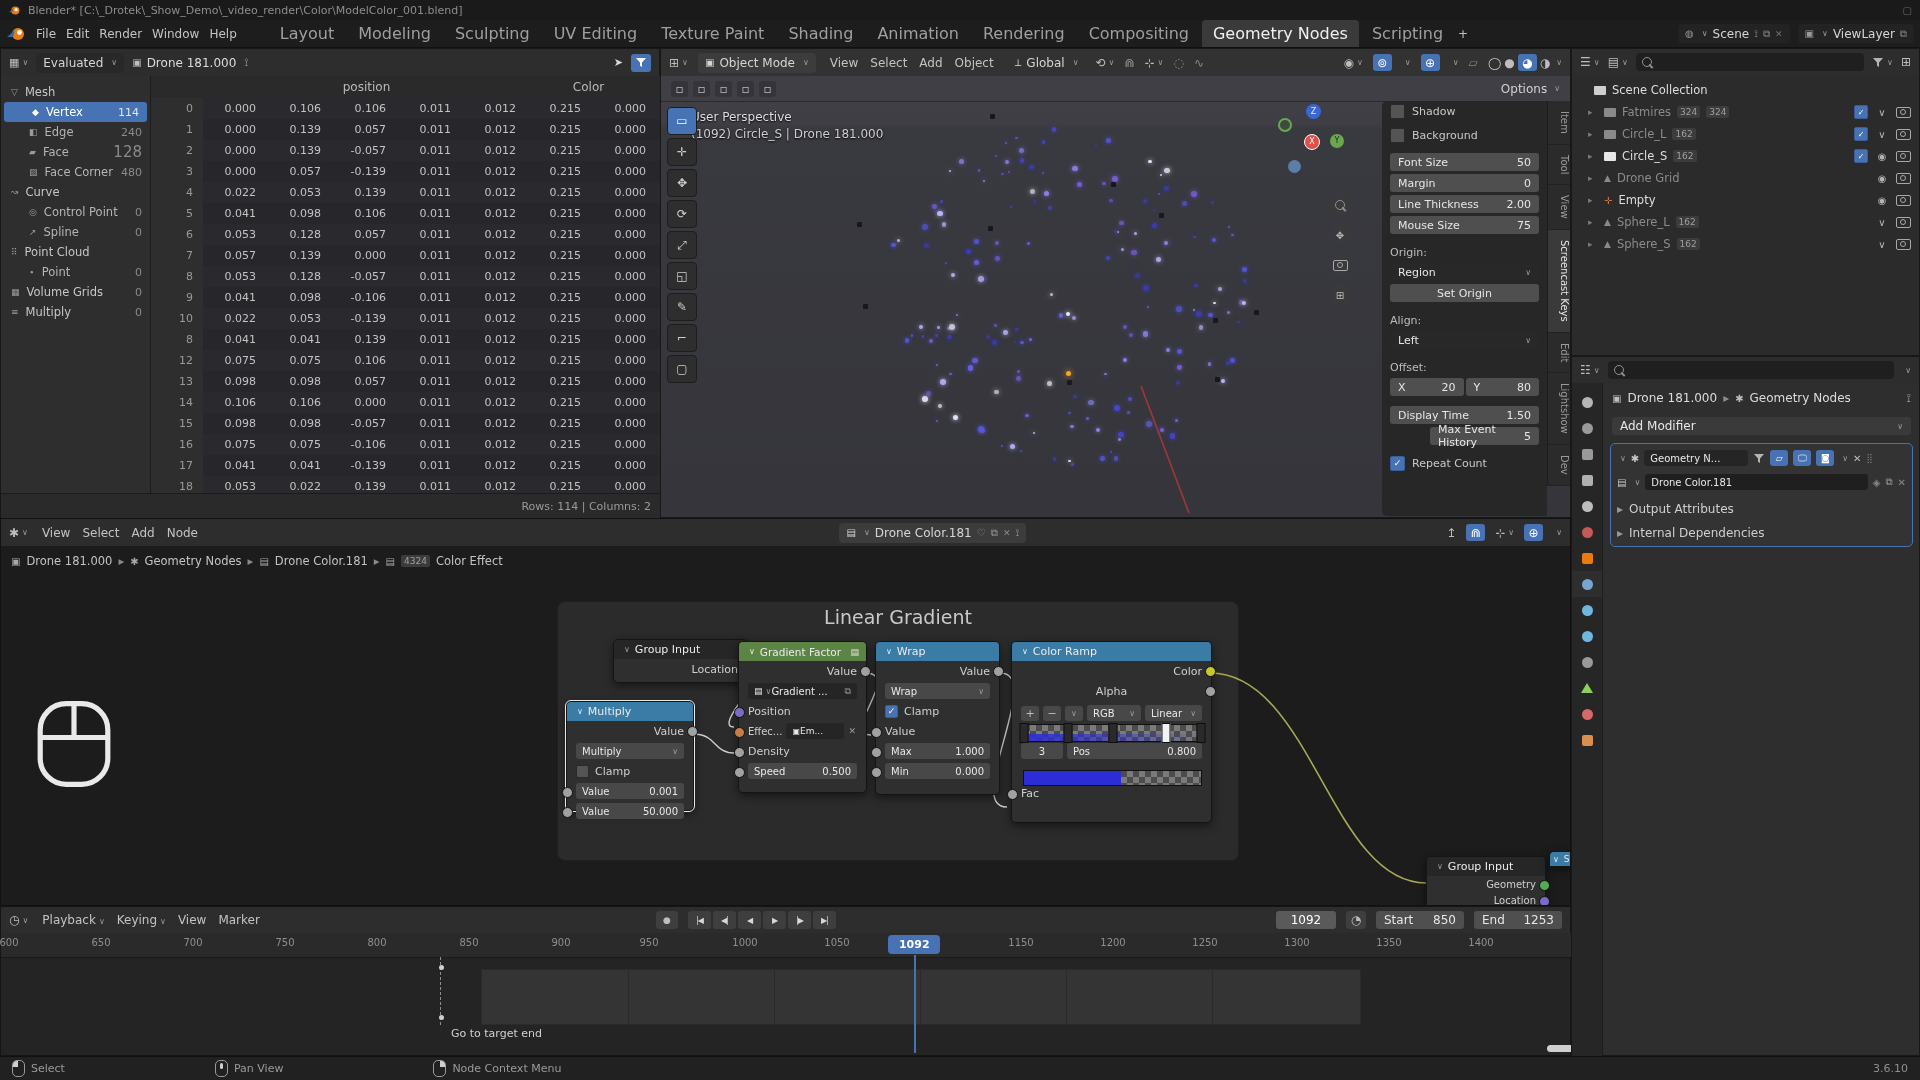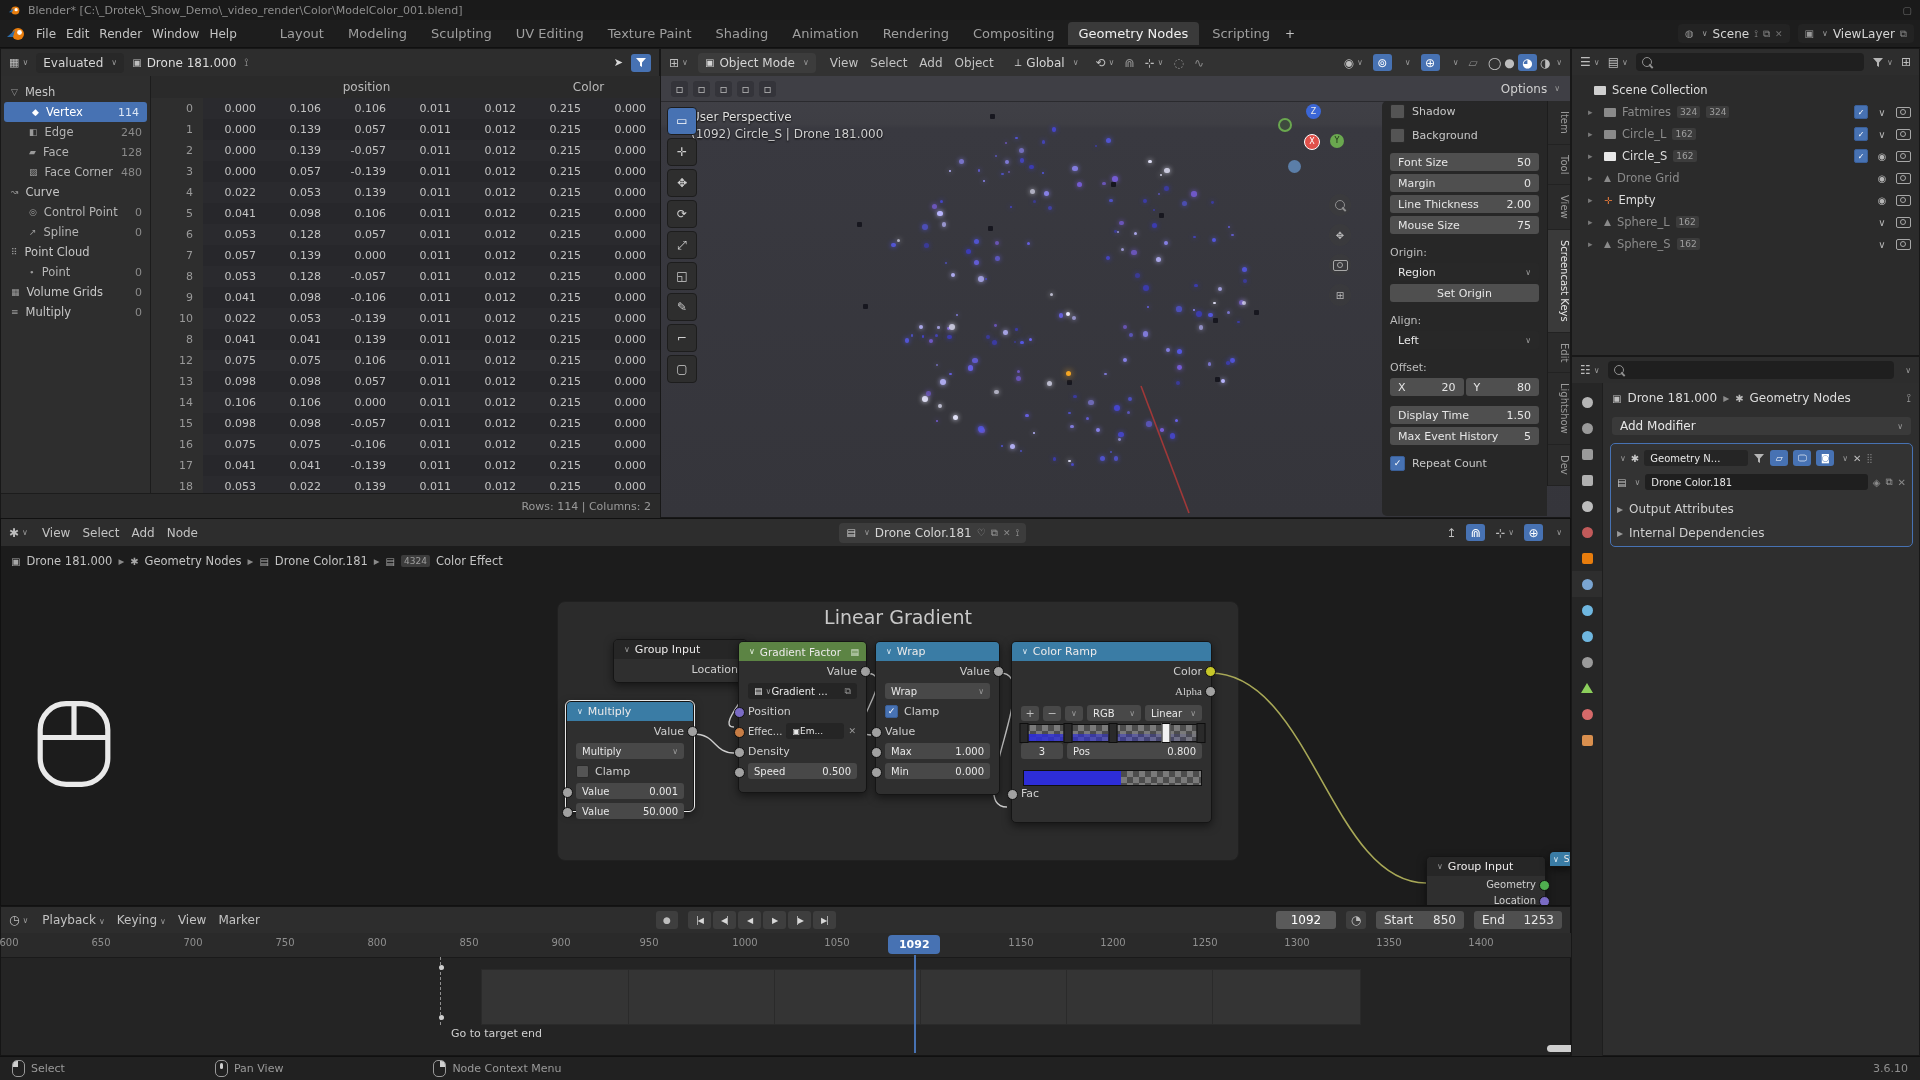--- a/index.html
+++ b/index.html
@@ -40,21 +40,21 @@
   .tick{position:absolute;top:4px;font-size:10px;color:#8f8f8f;transform:translateX(-50%);}
   .searchbox{background:#1f1f1f;border-radius:4px;height:18px;display:flex;align-items:center;gap:4px;padding:0 6px;color:#888;}
   .mag{width:8px;height:8px;border:1.4px solid #909090;border-radius:50%;position:relative;flex:none;}
   .mag::after{content:"";position:absolute;width:1.5px;height:5px;background:#909090;left:7px;top:6px;transform:rotate(-45deg);}
   .funnel{width:12px;height:11px;}
   .mbtn{width:11px;height:15px;border:1px solid #9a9a9a;border-radius:5px;position:relative;flex:none;}
   .mbtn i{position:absolute;background:#cfcfcf;}
   .tool-btn{width:28px;height:26px;background:#2e2e2e;border:1px solid #1d1d1d;border-radius:4px;
             display:flex;align-items:center;justify-content:center;color:#cfcfcf;font-size:12px;margin-bottom:3px;}
   .tool-btn.on{background:#4772b3;color:#fff;}
-  .ws{padding:4px 11px;color:#9f9f9f;font-size:13px;border-radius:4px 4px 0 0;}
+  .ws{padding:4px 11px;color:#9f9f9f;font-size:16px;border-radius:4px 4px 0 0;}
   .ws.on{background:#3a3a3a;color:#f0f0f0;}
   .ptab{width:30px;height:26px;display:flex;align-items:center;justify-content:center;}
   .shape-c{width:11px;height:11px;border-radius:50%;}
   .shape-s{width:11px;height:11px;border-radius:2px;}
   .shape-t{width:0;height:0;border-left:6px solid transparent;border-right:6px solid transparent;border-bottom:10px solid;}
   .ramp-stop{position:absolute;top:-2px;width:7px;height:18px;background:#2a2a2a;border:1px solid #0e0e0e;transform:translateX(-50%);}
   .ramp-stop.sel{background:#f2f2f2;}
   .transport{width:23px;height:18px;background:#3e3e3e;border-radius:3px;display:flex;align-items:center;justify-content:center;
              font-size:8px;color:#d8d8d8;letter-spacing:-1px;}
 </style>
@@ -154,21 +154,21 @@
         <span style="margin-left: auto; font-size: 11px; color: rgb(220, 230, 245);">114</span>
       </div>
       <div class="row" style="height: 20px; padding-left: 28px; padding-right: 8px; gap: 7px;">
         <span style="font-size: 9px; color: rgb(154, 154, 154);">◧</span>
         <span style="font-size: 11.5px; color: rgb(181, 181, 181);">Edge</span>
         <span style="margin-left: auto; font-size: 11px; color: rgb(138, 138, 138);">240</span>
       </div>
       <div class="row" style="height: 20px; padding-left: 28px; padding-right: 8px; gap: 7px;">
         <span style="font-size: 9px; color: rgb(154, 154, 154);">▰</span>
         <span style="font-size: 11.5px; color: rgb(181, 181, 181);">Face</span>
-        <span style="margin-left: auto; font-size: 11px; color: rgb(138, 138, 138);">128</span>
+        <span style="margin-left: auto; font-size: 15px; color: rgb(138, 138, 138);">128</span>
       </div>
       <div class="row" style="height: 20px; padding-left: 28px; padding-right: 8px; gap: 7px;">
         <span style="font-size: 9px; color: rgb(154, 154, 154);">▨</span>
         <span style="font-size: 11.5px; color: rgb(181, 181, 181);">Face Corner</span>
         <span style="margin-left: auto; font-size: 11px; color: rgb(138, 138, 138);">480</span>
       </div>
       <div class="row" style="height: 20px; padding-left: 10px; padding-right: 8px; gap: 7px;">
         <span style="font-size: 9px; color: rgb(154, 154, 154);">↝</span>
         <span style="font-size: 11.5px; color: rgb(198, 198, 198);">Curve</span>
         <span style="margin-left: auto; font-size: 11px; color: rgb(138, 138, 138);"></span>
@@ -718,21 +718,21 @@
         </div>
       <div class="pill" style="flex:1;">
           <span>Y</span>
           <span class="val">80</span>
         </div>
     </div>
     <div class="pill" style="margin-top:10px;">
         <span>Display Time</span>
         <span class="val">1.50</span>
       </div>
-    <div class="pill" style="margin-top:3px;">
+    <div class="pill" style="margin-top:3px;margin-left:40px;">
         <span>Max Event History</span>
         <span class="val">5</span>
       </div>
     <div class="row" style="gap:7px;height:20px;margin-top:8px;">
         <span class="cb on">✓</span>
         <span>Repeat Count</span>
       </div>
   </div>
   <div id="vTabs" class="abs" style="left:886px;top:52px;width:24px;display:flex;flex-direction:column;background:#2b2b2b;border-left:1px solid #1d1d1d;">
       <div class="vtab">Item</div>
@@ -929,21 +929,21 @@
 
   <div class="node" style="left:1010px;top:122px;width:199px;height:180px;">
     <div class="node-h" style="background:#3a7ca5;">
         <span class="chev" style="color:#dce9f2;">∨</span>
         <span>Color Ramp</span>
       </div>
     <div class="nrow" style="justify-content:flex-end;">
         <span>Color</span>
       <span class="sock" style="right:-5px;top:5px;background:#c7c729;"></span>
       </div>
-    <div class="nrow" style="justify-content:flex-end;font-family:Liberation Serif, serif;">
+    <div class="nrow" style="justify-content:center;">
         <span>Alpha</span>
       <span class="sock" style="right:-5px;top:5px;background:#a1a1a1;"></span>
       </div>
     <div class="nrow" style="gap:4px;margin-top:2px;">
       <span class="icon-btn" style="width:18px;height:15px;background:#484848;">+</span>
       <span class="icon-btn" style="width:18px;height:15px;background:#484848;">−</span>
       <span class="icon-btn" style="width:18px;height:15px;background:#484848;">
           <span class="chev" style="margin:0;">∨</span>
         </span>
       <div class="nfield" style="max-width:42px;">

